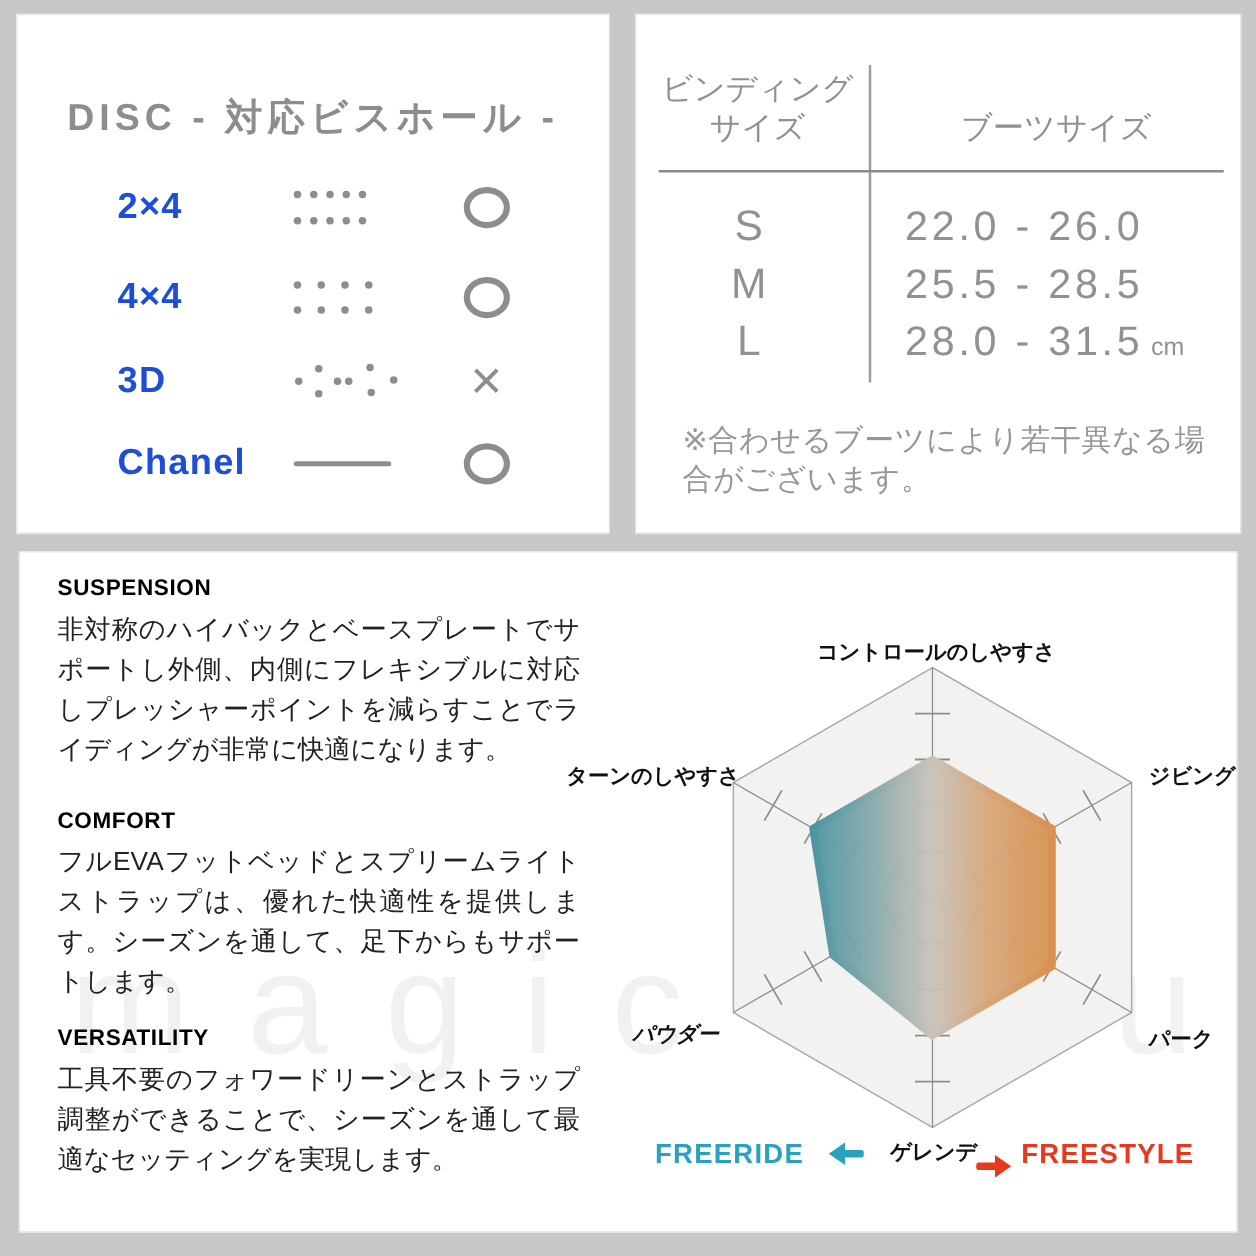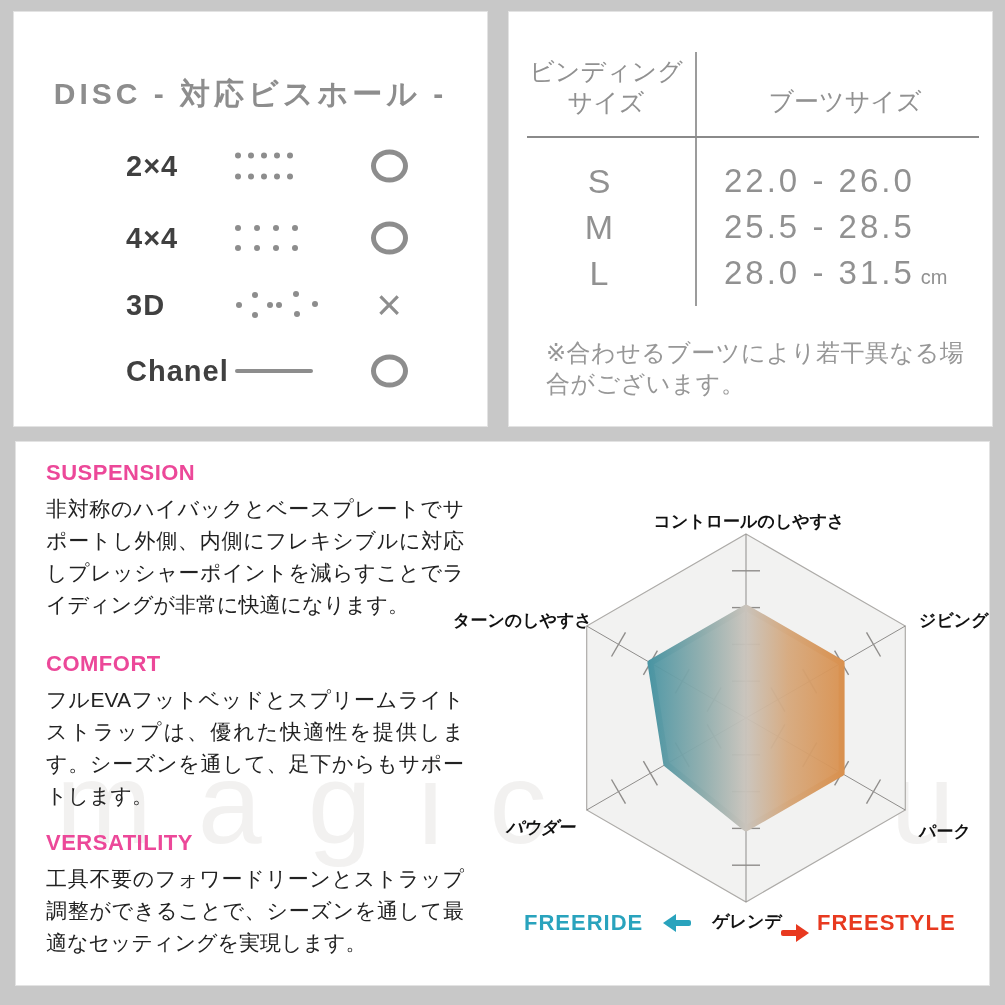--- a/index.html
+++ b/index.html
@@ -11,21 +11,21 @@
   .panel{position:absolute;background:#ffffff;border:1px solid #e3e3e3;box-sizing:border-box;}
   
   #disc-panel{left:13px;top:11px;width:475px;height:416px;}
   .disc-title{
     position:absolute;left:0;top:62px;width:100%;text-align:center;
     font-size:30px;font-weight:600;letter-spacing:4px;color:#8d8d8d;white-space:nowrap;
   }
   .disc-row{position:absolute;left:0;width:100%;height:72px;}
   .disc-row .row-label{
     position:absolute;left:80px;top:50%;transform:translateY(-50%);
-    font-size:29px;font-weight:600;color:#404040;letter-spacing:1px;margin-left:32px;
+    font-size:29px;font-weight:600;color:#1d4ed8;letter-spacing:1px;
   }
   .pattern{position:absolute;left:221px;top:50%;transform:translateY(-50%);}
   .dotgrid{display:grid;}
   .p2x4{grid-template-columns:repeat(5,6px);gap:15px 7px;}
   .p4x4{grid-template-columns:repeat(4,6px);gap:14px 13px;}
   .dot{width:6px;height:6px;border-radius:50%;background:#8d8d8d;}
   .p3d{width:86px;height:28px;position:relative;}
   .p3d .dot{position:absolute;}
   .channel-line{width:78px;height:4px;background:#8d8d8d;border-radius:2px;}
   .mark-cell{position:absolute;left:352px;top:50%;transform:translateY(-50%);width:46px;display:flex;justify-content:center;align-items:center;}
@@ -42,21 +42,21 @@
   .size-row .size-range{position:absolute;left:215px;font-size:33px;letter-spacing:3px;white-space:nowrap;}
   .size-row .size-unit{font-size:20px;letter-spacing:0;margin-left:6px;}
   .size-note{position:absolute;left:37px;top:325px;width:436px;font-size:24px;line-height:31px;color:#979797;letter-spacing:0.5px;}
   
   #bottom-panel{left:15px;top:441px;width:975px;height:545px;}
   .watermark{
     position:absolute;left:40px;top:295px;z-index:0;white-space:nowrap;
     font-size:115px;letter-spacing:46px;color:#b0aba4;opacity:0.16;font-weight:500;
   }
   .features{position:absolute;left:30px;top:18px;width:418px;z-index:2;}
-  .feature h3{margin:0;font-size:22px;font-weight:700;color:#ec4899;letter-spacing:0.5px;}
+  .feature h3{margin:0;font-size:18px;font-weight:700;color:#000000;letter-spacing:0.5px;}
   .feature .body{margin:7px 0 0;font-size:21px;line-height:32px;color:#222;text-align:justify;}
   .feature + .feature{margin-top:30px;}
   .feature:nth-child(3){margin-top:18px;}
   
   #radar-svg{position:absolute;left:0;top:0;width:975px;height:545px;z-index:1;}
   .axis-label{position:absolute;z-index:3;font-size:17px;font-weight:700;color:#111;white-space:nowrap;}
   #lbl-control{left:583px;top:68px;width:300px;text-align:center;}
   #lbl-jibbing{left:903px;top:167px;}
   #lbl-turn{left:437px;top:167px;width:125px;text-align:right;}
   #lbl-powder{left:486px;top:374px;width:77px;text-align:center;font-style:italic;}

